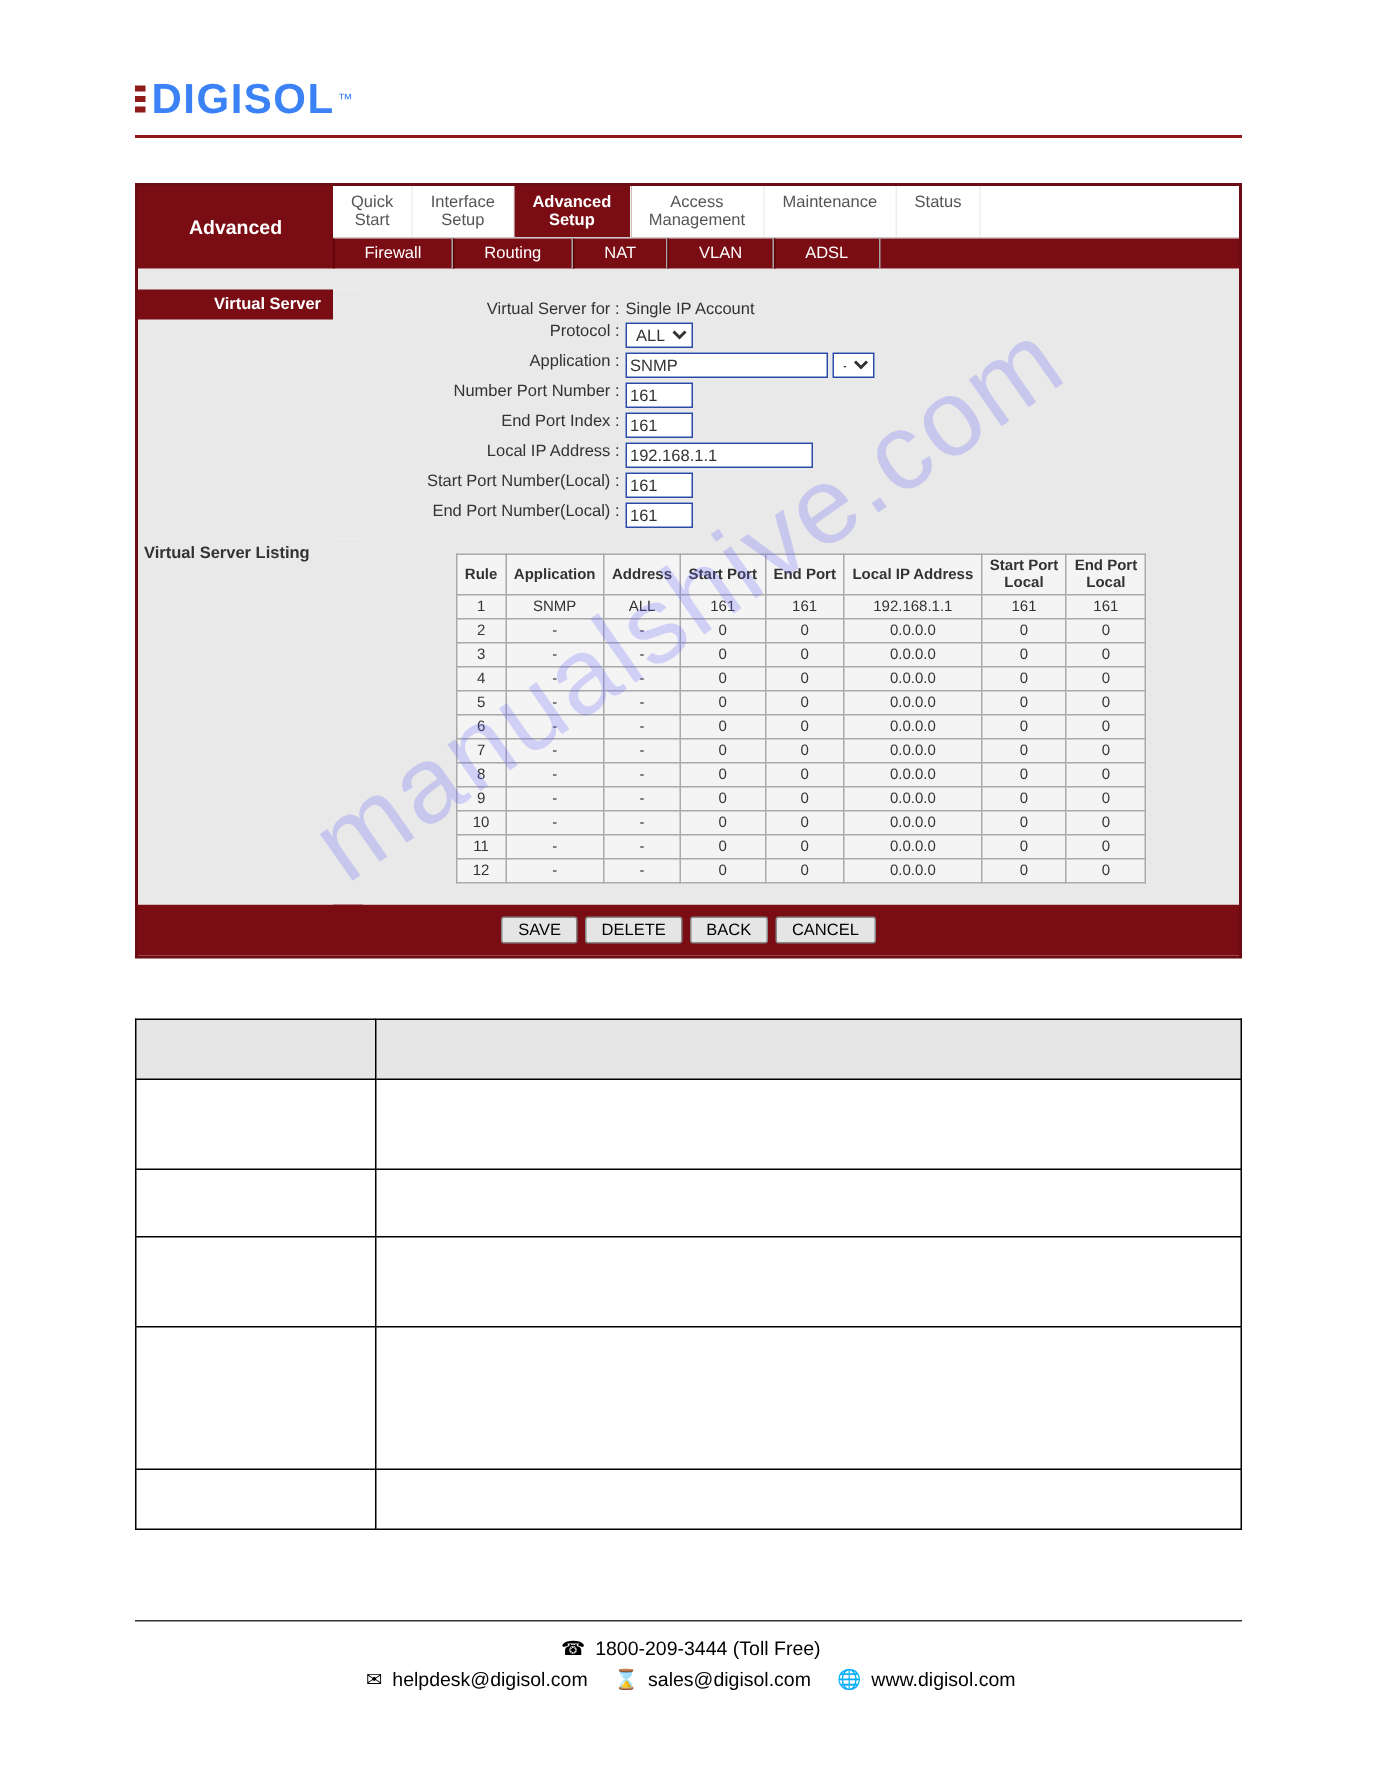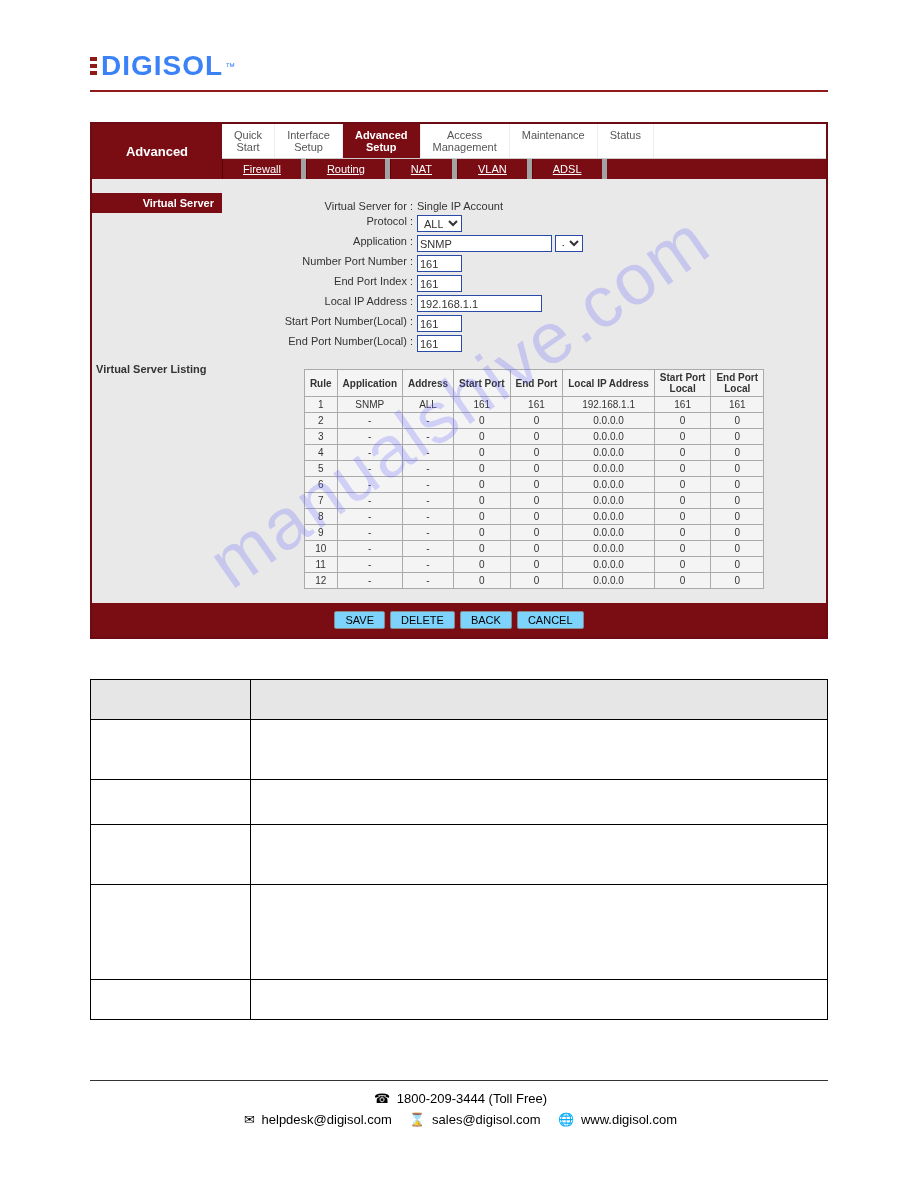--- a/index.html
+++ b/index.html
@@ -82,23 +82,22 @@
     font-weight: bold;
   }
   .subtabs {
     display: flex;
     background: #7a0c14;
     color: #fff;
     font-size: 11px;
   }
   .subtab {
     padding: 4px 20px;
-    border-right: 5px solid #a3a3a3;
+    border-right: 1px solid #a3a3a3;
     border-left: 1px solid #5a0308;
-    text-decoration: underline;
   }
   .spacer-row { background: #e9e9e9; height: 14px; }
 
   .body-row { display: flex; background: #e9e9e9; gap: 20px; }
   .left-col { width: 130px; background: #e9e9e9; }
   .section-title {
     background: #7a0c14;
     color: #fff;
     text-align: right;
     padding: 4px 8px;
@@ -149,21 +148,21 @@
     color: #333;
   }
   .listing th { font-weight: bold; }
 
   .footer-bar {
     background: #7a0c14;
     padding: 8px;
     text-align: center;
   }
   .btn {
-    background: #7dd3fc;
+    background: #e5e5e5;
     border: 1px solid #888;
     border-radius: 2px;
     padding: 2px 10px;
     font-size: 11px;
     margin: 0 1px;
     cursor: pointer;
   }
 
   .doc-table {
     border-collapse: collapse;

